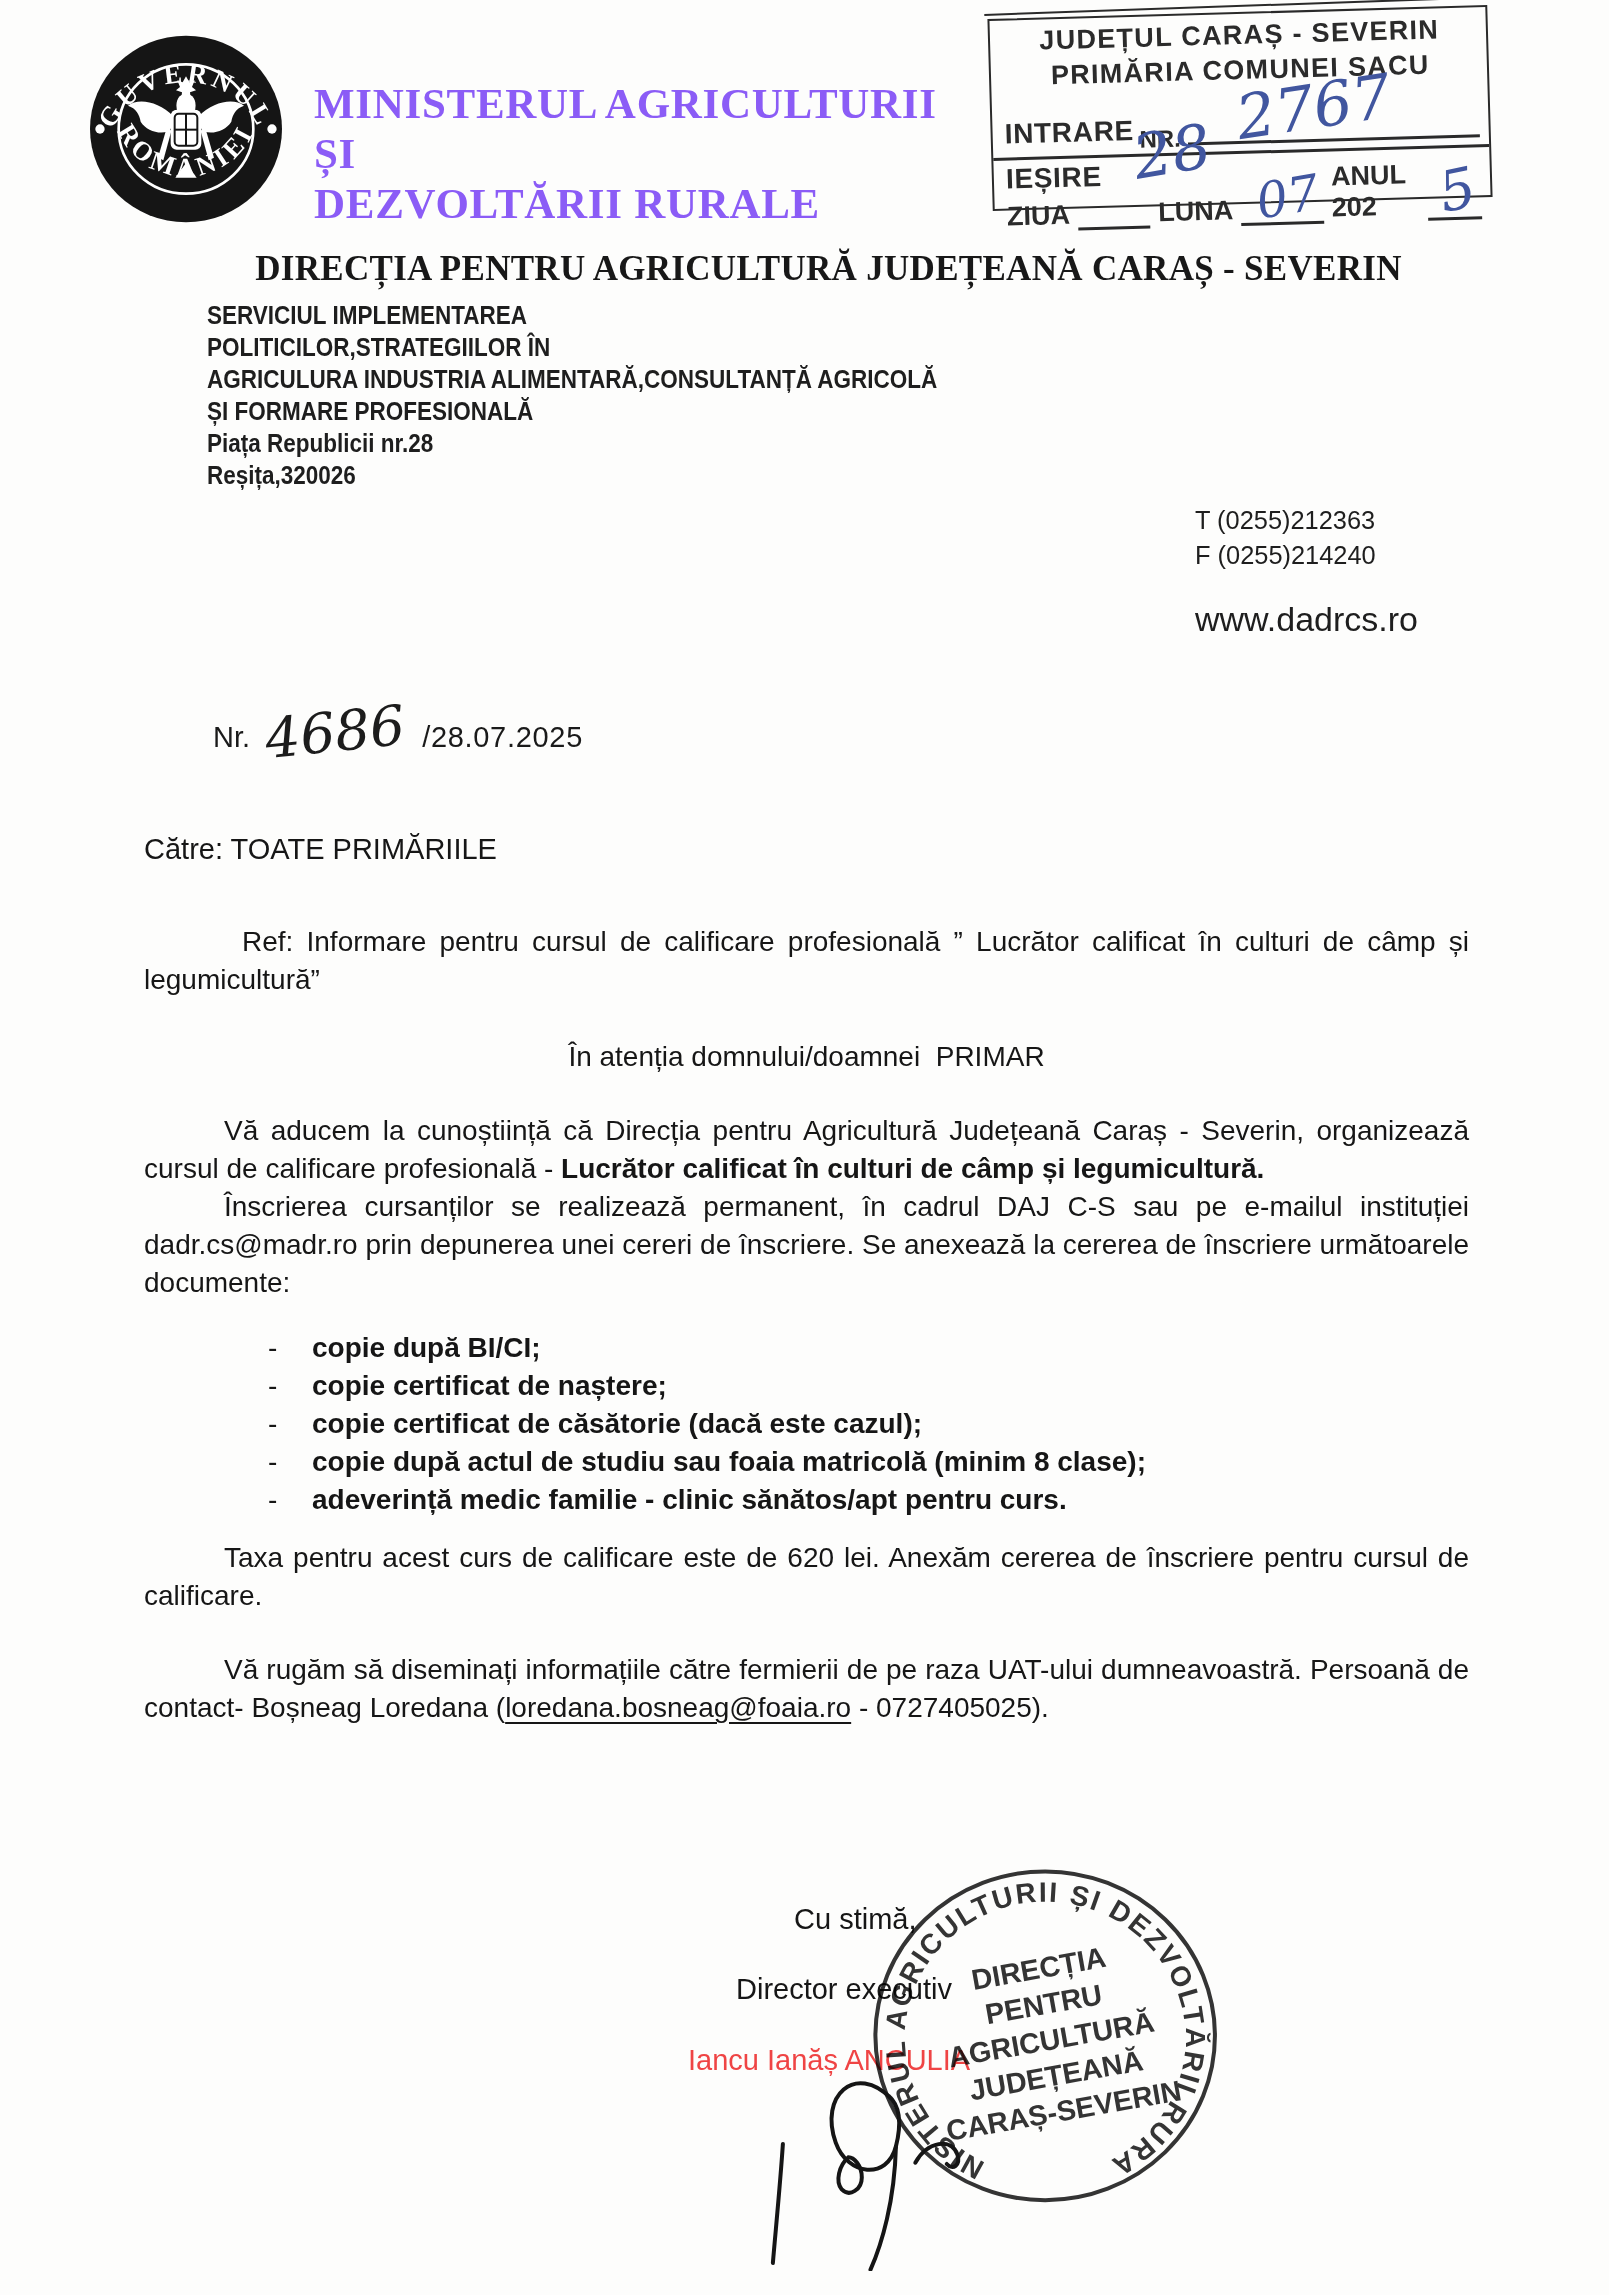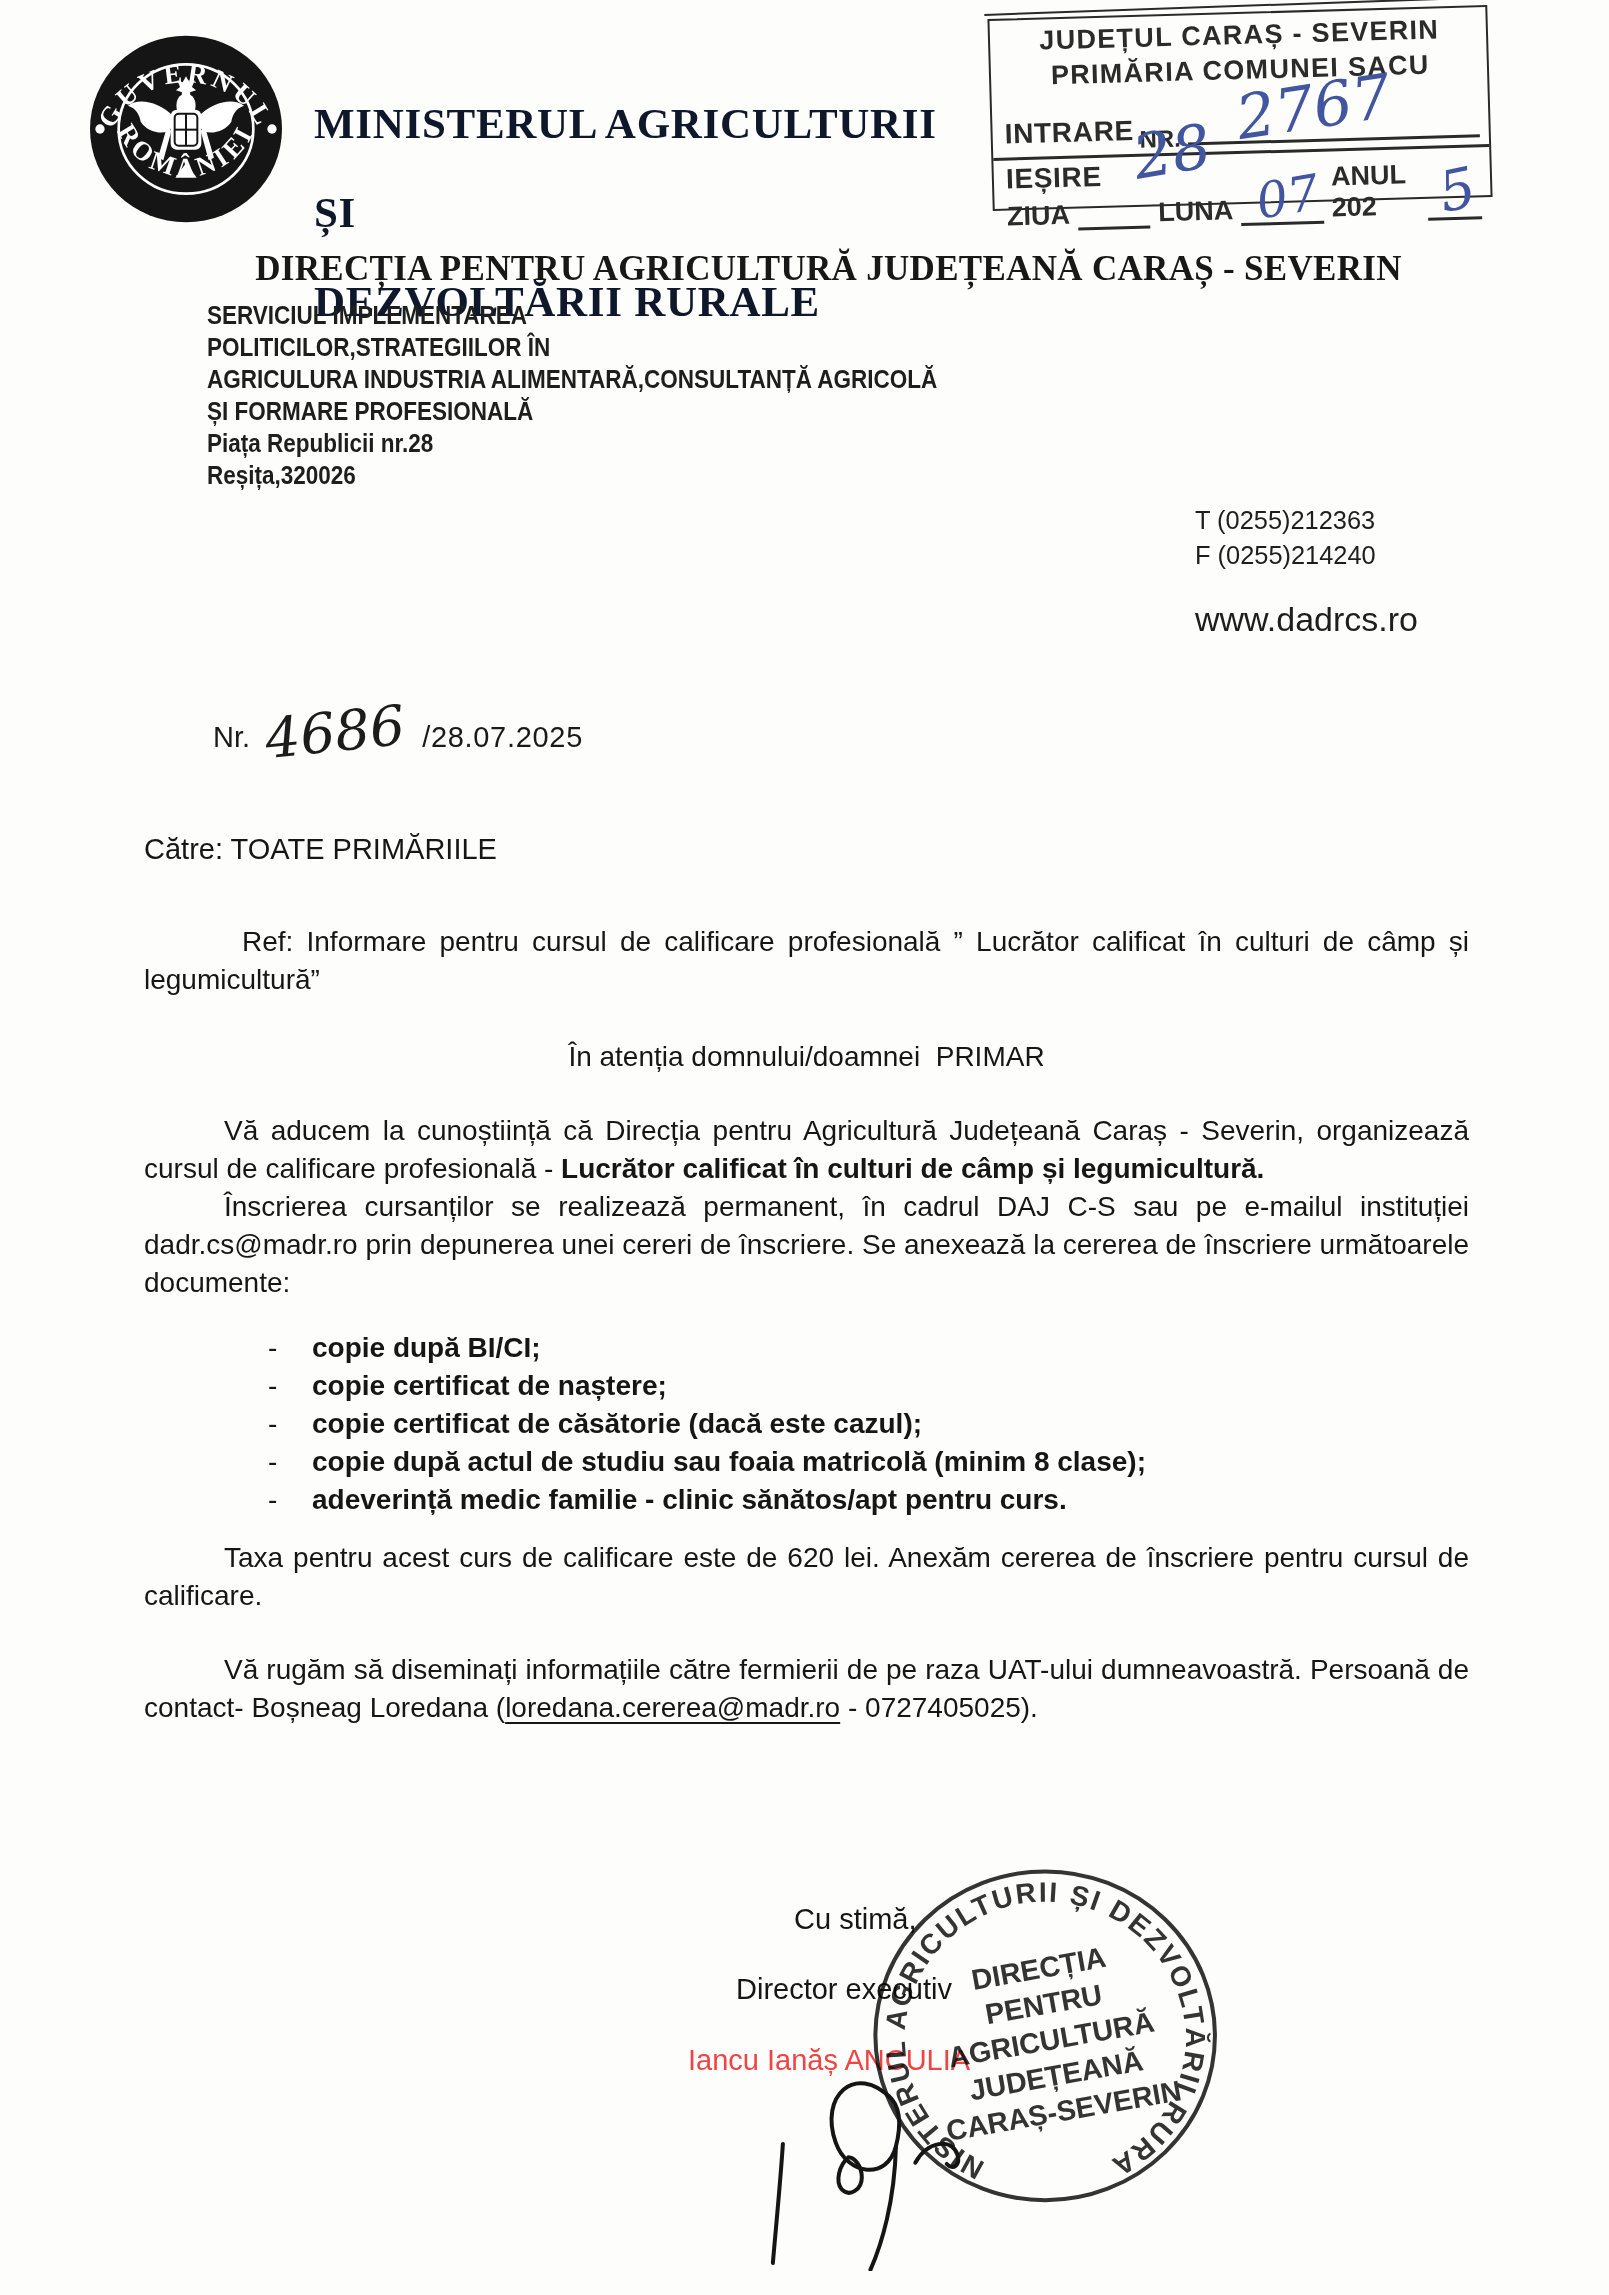--- a/index.html
+++ b/index.html
@@ -9,21 +9,21 @@
     font-family:"Liberation Sans", sans-serif; color:#1a1a1a; overflow:hidden;
     margin:0 auto;
   }
 
   
   .gov-seal { position:absolute; left:86px; top:32px; width:200px; height:194px; }
 
   .ministry-title {
     position:absolute; left:314px; top:79px; width:668px;
     font-family:"Liberation Serif", serif; font-weight:700; font-size:43px;
-    line-height:89px; letter-spacing:0.7px; color:#0f172a;
+    line-height:50px; letter-spacing:0.7px; color:#8b5cf6;
   }
 
   .reg-stamp {
     position:absolute; left:990px; top:12px; width:500px; height:192px;
     border:2.7px solid #2a2a2a; transform:rotate(-1.6deg);
     font-weight:700; color:#2b2b2b; padding:4px 9.4px 0 12px;
   }
   .reg-stamp::before {
     content:""; position:absolute; left:-5.3px; top:-9.4px; width:103%; height:0;
     border-top:2px solid #2a2a2a; transform:rotate(-0.4deg);
@@ -225,21 +225,21 @@
         <span>copie după actul de studiu sau foaia matricolă (minim 8 clase);</span>
       </div>
       <div class="doc-item">
         <span class="bullet">-</span>
         <span>adeverință medic familie - clinic sănătos/apt pentru curs.</span>
       </div>
     </div>
 
     <div class="p-body p3">Taxa pentru acest curs de calificare este de 620 lei. Anexăm cererea de înscriere pentru cursul de calificare.</div>
 
-    <div class="p-body p4"><span>Vă rugăm să diseminați informațiile către fermierii de pe raza UAT-ului dumneavoastră. Persoană de contact- Boșneag Loredana (</span><span class="u-link">loredana.cererea@madr.ro</span><span> - 0727405025).</span></div>
+    <div class="p-body p4"><span>Vă rugăm să diseminați informațiile către fermierii de pe raza UAT-ului dumneavoastră. Persoană de contact- Boșneag Loredana (</span><span class="u-link">loredana.bosneag@foaia.ro</span><span> - 0727405025).</span></div>
   </div>
 
   <div class="sig-closing">Cu stimă,</div>
   <div class="sig-title">Director executiv</div>
   <div class="sig-name">Iancu Ianăș ANCULIA</div>
 
   <svg class="round-stamp" viewBox="0 0 585 570">
     <ellipse cx="292" cy="278" rx="254" ry="246" fill="none" stroke="#222" stroke-width="6"></ellipse>
     <defs>
       <path id="ringPath" d="M 203 468 A 210 205 0 1 1 381 468" fill="none"></path>

